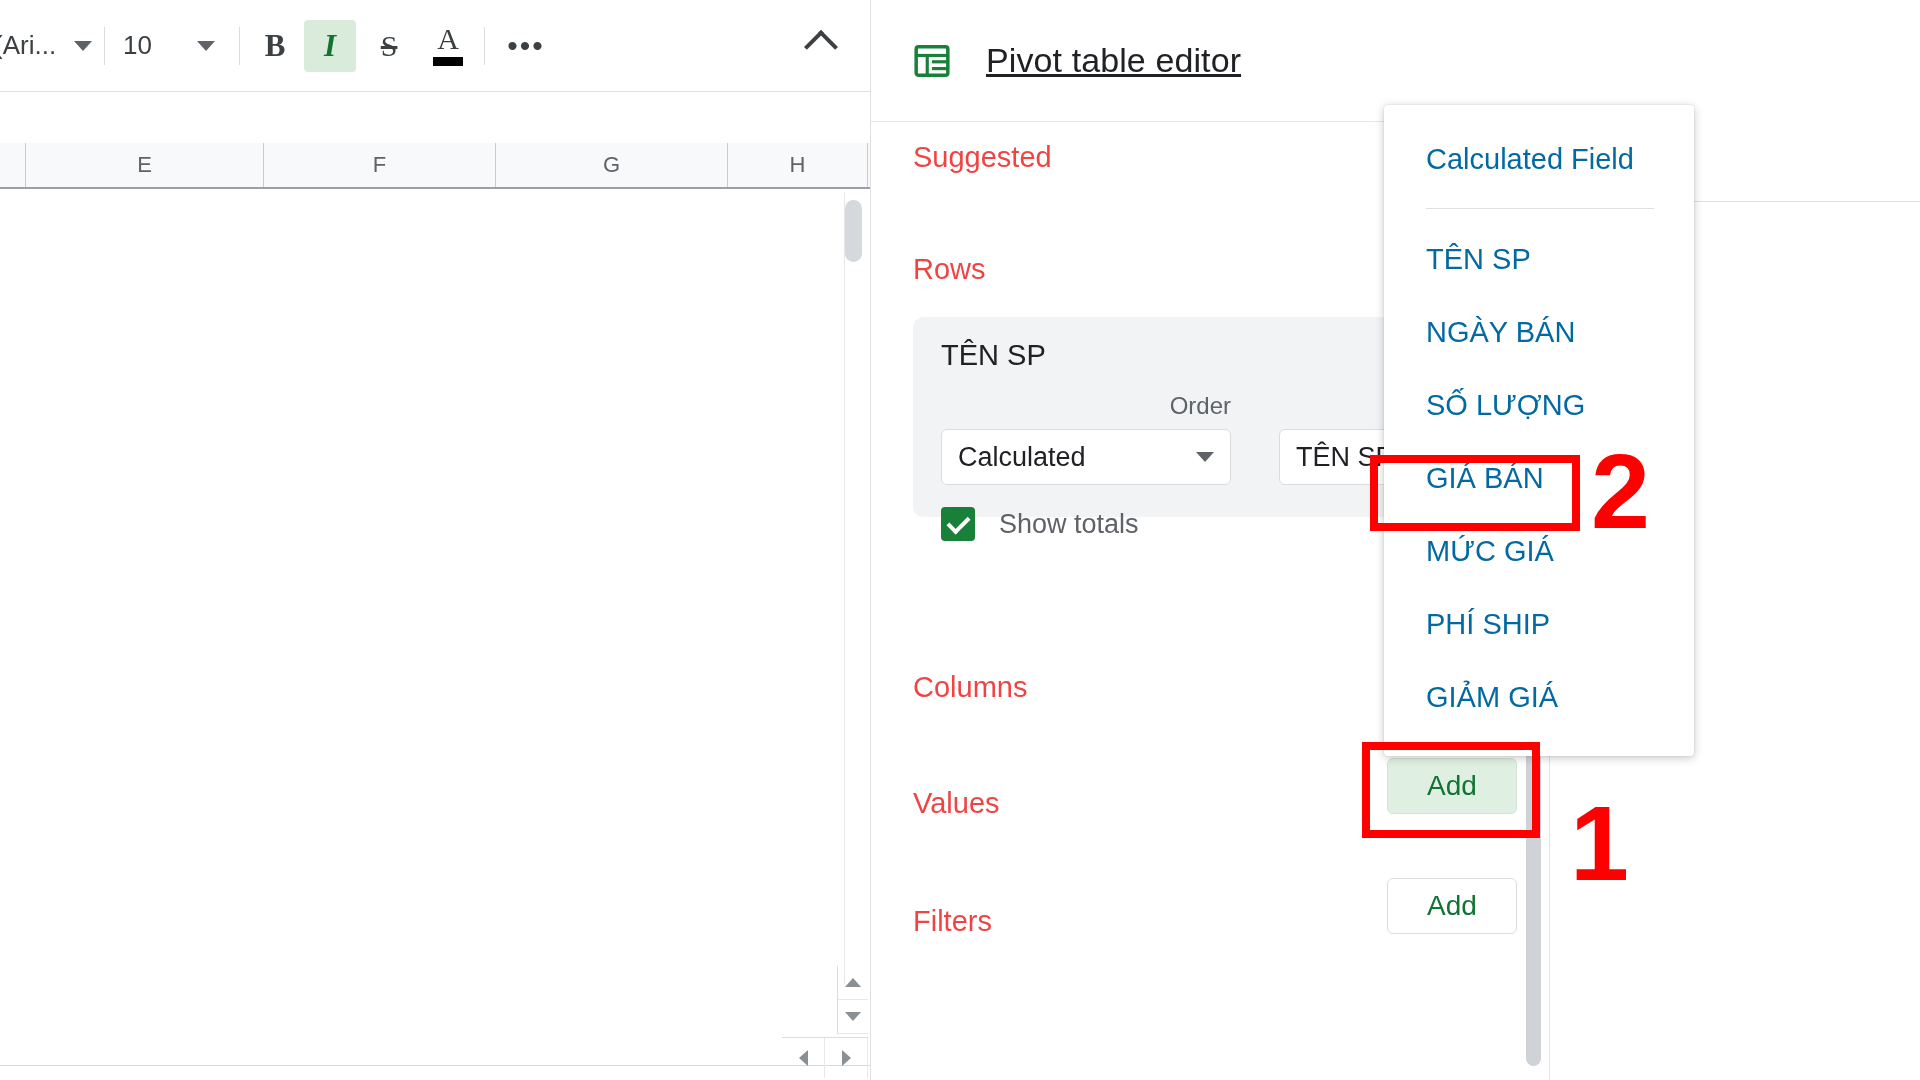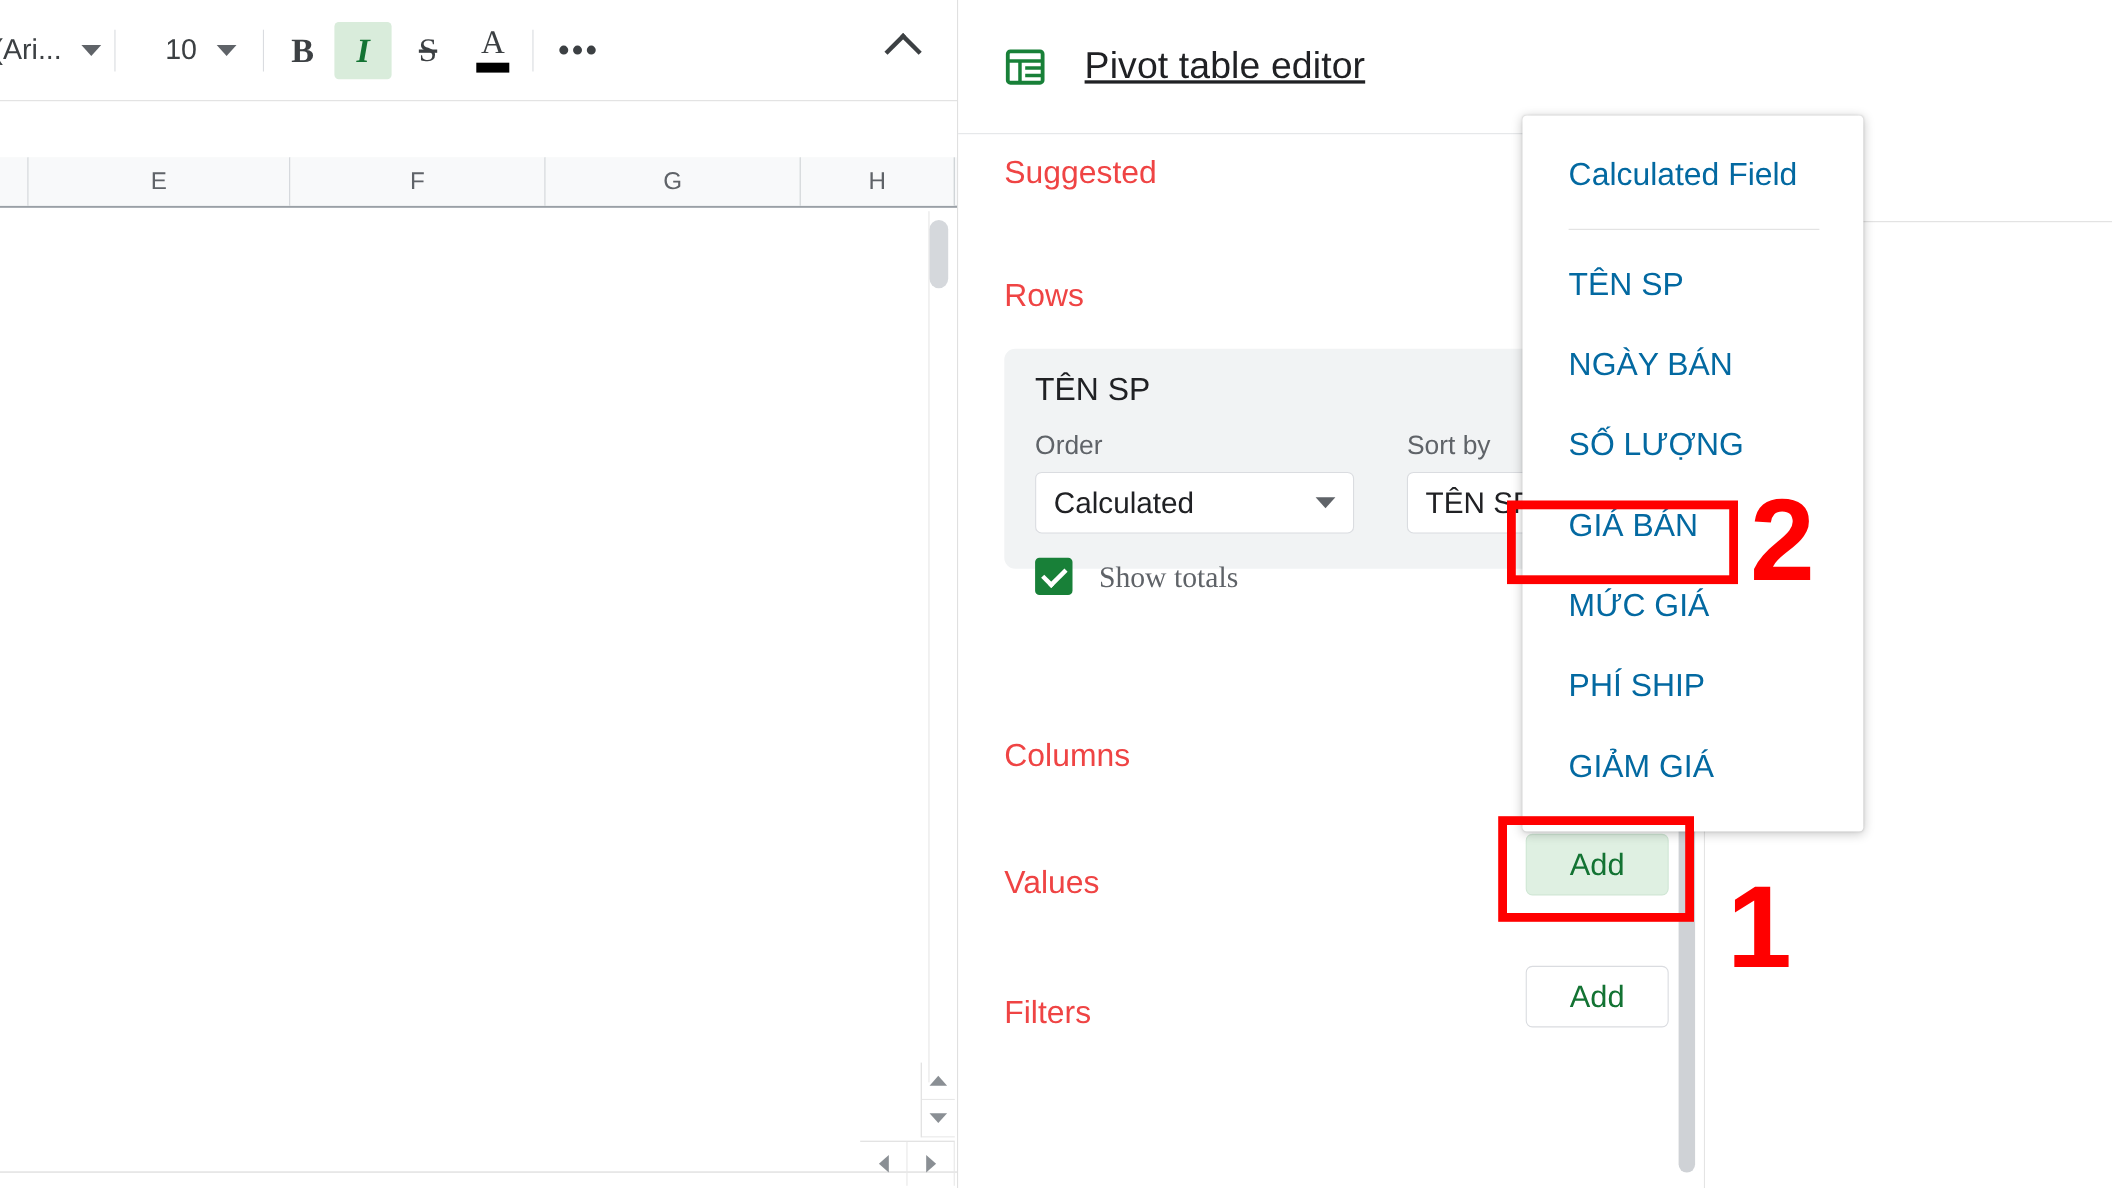--- a/index.html
+++ b/index.html
@@ -58,21 +58,21 @@
     font-size: 26px;
     color: #3c4043;
     padding-left: 0px;
     margin-left: -6px;
     white-space: nowrap;
   }
   .font-size-val {
     font-size: 26px;
     color: #3c4043;
     width: 56px;
-    text-align: right;
+    text-align: left;
   }
   .caret {
     width: 0; height: 0;
     border-left: 9px solid transparent;
     border-right: 9px solid transparent;
     border-top: 10px solid #5f6368;
     margin-left: 18px;
   }
   .btn-bold {
     font-weight: bold;
@@ -366,21 +366,21 @@
     padding: 22px 28px;
   }
   .fc-title {
     font-size: 29px;
     color: #202124;
     margin-bottom: 20px;
   }
   .fc-row {
     display: flex;
   }
-  .fc-group { display: flex; flex-direction: column; }
+  .fc-group { display: flex; flex-direction: column; text-align: right; }
   .fc-group.order { width: 290px; }
   .fc-group.sortby { margin-left: 48px; width: 340px; }
   .fc-sublabel {
     font-size: 24px;
     color: #5f6368;
     margin-bottom: 9px;
   }
   .fc-select {
     height: 56px;
     background: #ffffff;
@@ -396,23 +396,22 @@
   }
   .sel-caret {
     width: 0; height: 0;
     border-left: 9px solid transparent;
     border-right: 9px solid transparent;
     border-top: 10px solid #5f6368;
   }
 
   .fc-check-row {
     display: flex;
-    align-items: flex-end;
+    align-items: center;
     margin-top: 22px;
-    font-family: Liberation Serif, serif;
   }
   .checkbox {
     width: 34px; height: 34px;
     background: #188038;
     border-radius: 4px;
     display: flex;
     align-items: center;
     justify-content: center;
   }
   .checkbox .tick {

